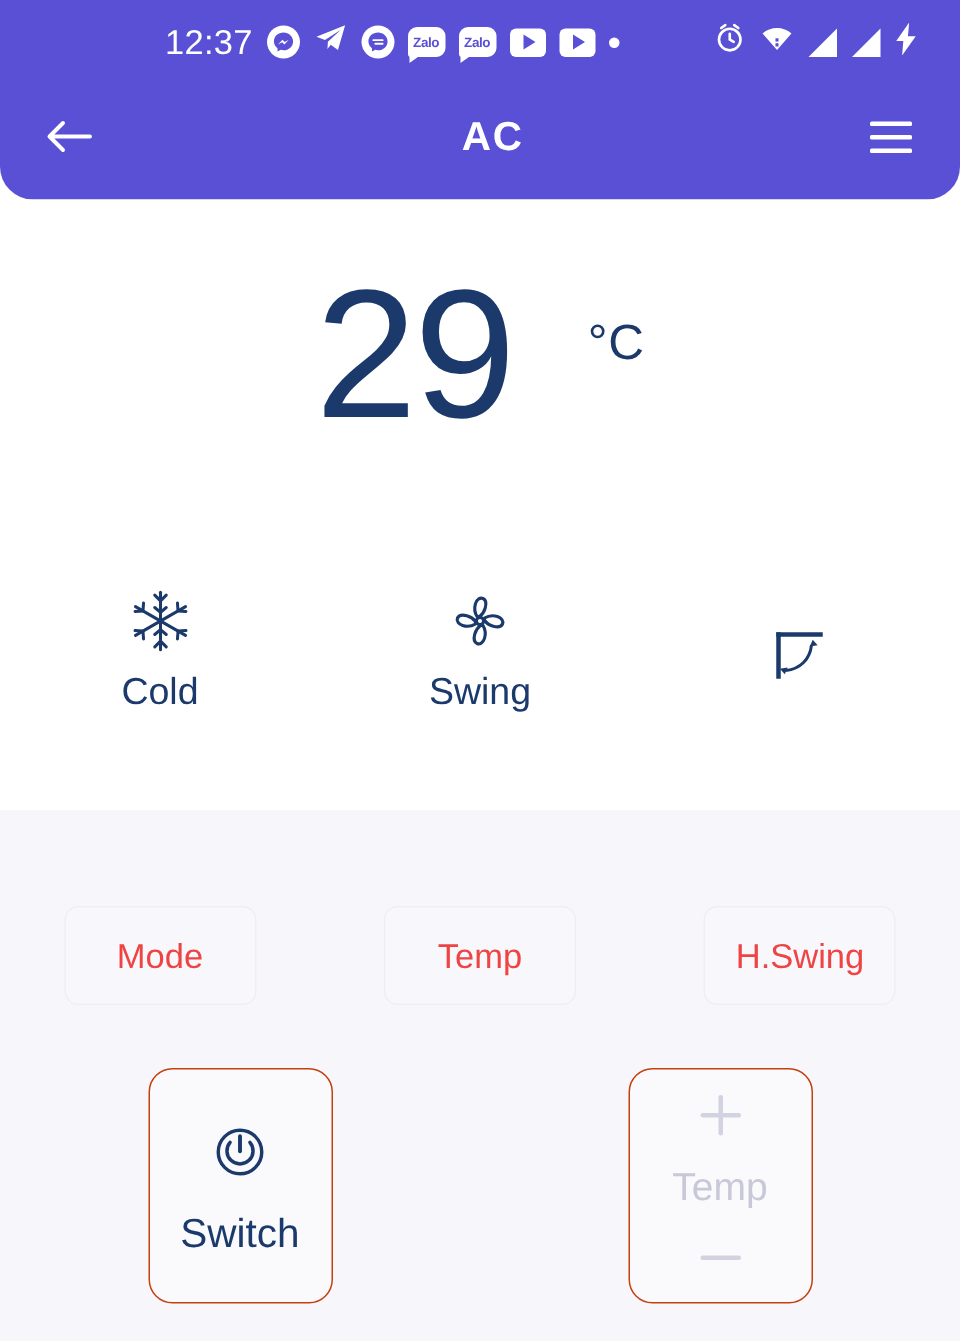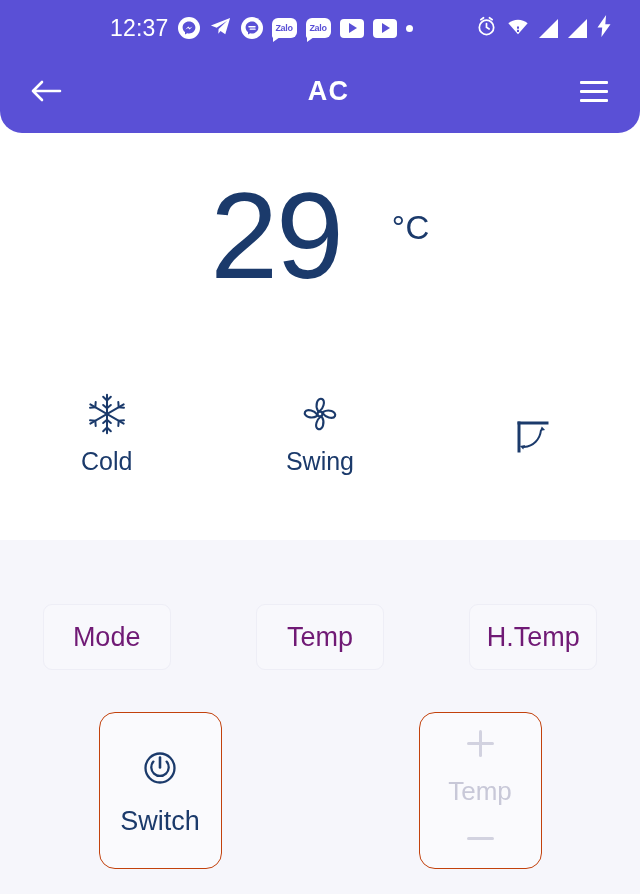--- a/index.html
+++ b/index.html
@@ -239,22 +239,22 @@
     height: 66px;
     border: 1px solid #eeeef6;
     border-radius: 9px;
     background: #f8f8fc;
     display: flex;
     align-items: center;
     justify-content: center;
     cursor: pointer;
   }
   .chip-label {
-    font-size: 27px;
-    color: #701a75;
+    font-size: 23px;
+    color: #ef4444;
     line-height: 1;
   }
 
   .action-row {
     position: absolute;
     top: 172px; left: 0;
     width: 640px;
     display: flex;
     justify-content: space-around;
     align-items: flex-start;
@@ -462,21 +462,21 @@
   <div class="control-panel">
 
     <div class="chip-row">
       <div class="chip">
         <span class="chip-label">Mode</span>
       </div>
       <div class="chip">
         <span class="chip-label">Temp</span>
       </div>
       <div class="chip">
-        <span class="chip-label">H.Temp</span>
+        <span class="chip-label">H.Swing</span>
       </div>
     </div>
 
     <div class="action-row">
 
       <div class="action-card switch-card">
         <span>
           <svg width="44" height="44" viewBox="0 0 44 44">
             <circle cx="22" cy="22" r="14.5" fill="none" stroke="#1b3a6b" stroke-width="2.3"></circle>
             <path d="M22 11.5v10" stroke="#1b3a6b" stroke-width="2.6" stroke-linecap="round"></path>

